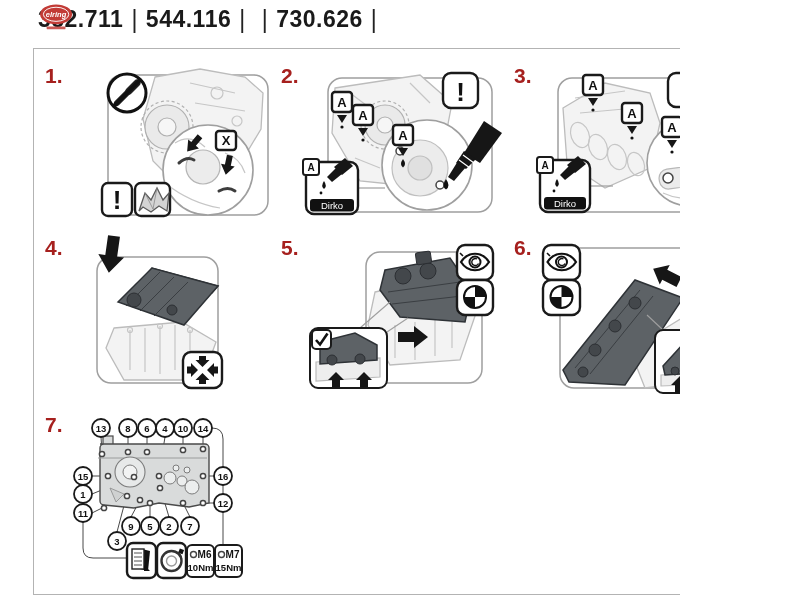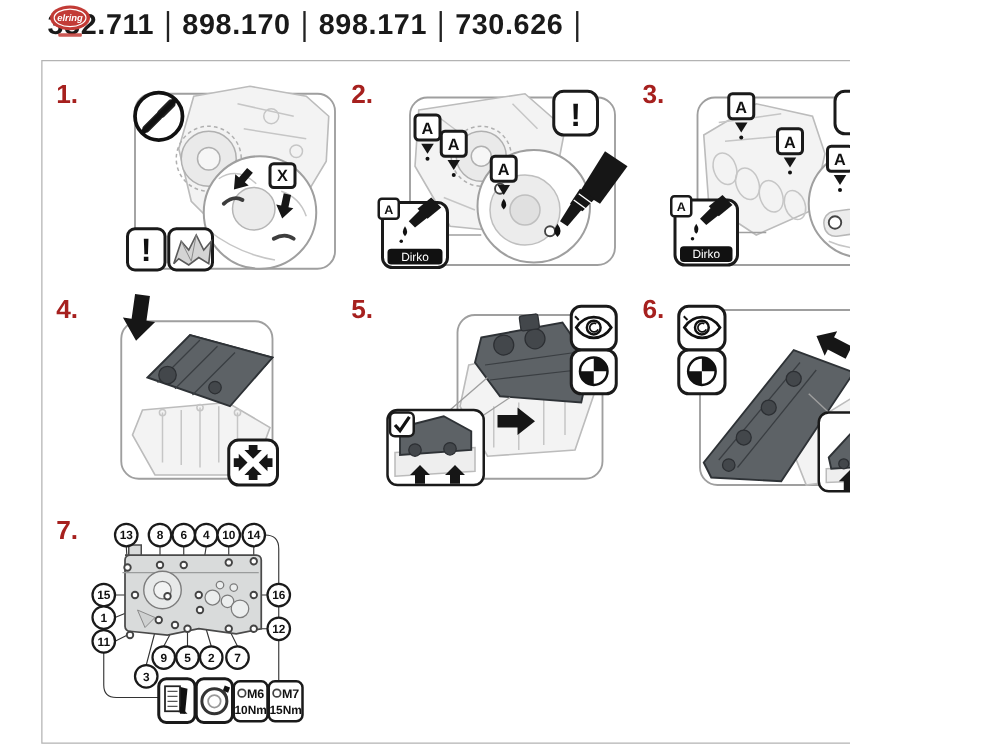--- a/index.html
+++ b/index.html
@@ -42,23 +42,22 @@
   <div class="header">
     <svg class="logo" viewBox="0 0 40 34">
       <ellipse cx="19" cy="12" rx="17" ry="10.5" fill="#c23b36"></ellipse>
       <ellipse cx="19" cy="12" rx="13.5" ry="7.5" fill="none" stroke="#ffffff" stroke-width="1"></ellipse>
       <text x="19" y="15" font-size="8" font-style="italic" font-weight="bold" fill="#fff" text-anchor="middle">elring</text>
       <rect x="9" y="25" width="20" height="3" rx="1" fill="#c23b36" opacity=".85"></rect>
     </svg>
     <div class="partnums">
       <span>382.711</span>
       <span class="sep">|</span>
-      <span>898.170</span>
+      <span>544.116</span>
       <span class="sep">|</span>
-      <span>898.171</span>
       <span class="sep">|</span>
       <span>730.626</span>
       <span class="sep">|</span>
     </div>
   </div>
 
   <div class="frame"></div>
 
   <div class="stepnum" style="left:45px;top:64px;">1.</div>
   <div class="stepnum" style="left:281px;top:64px;">2.</div>

